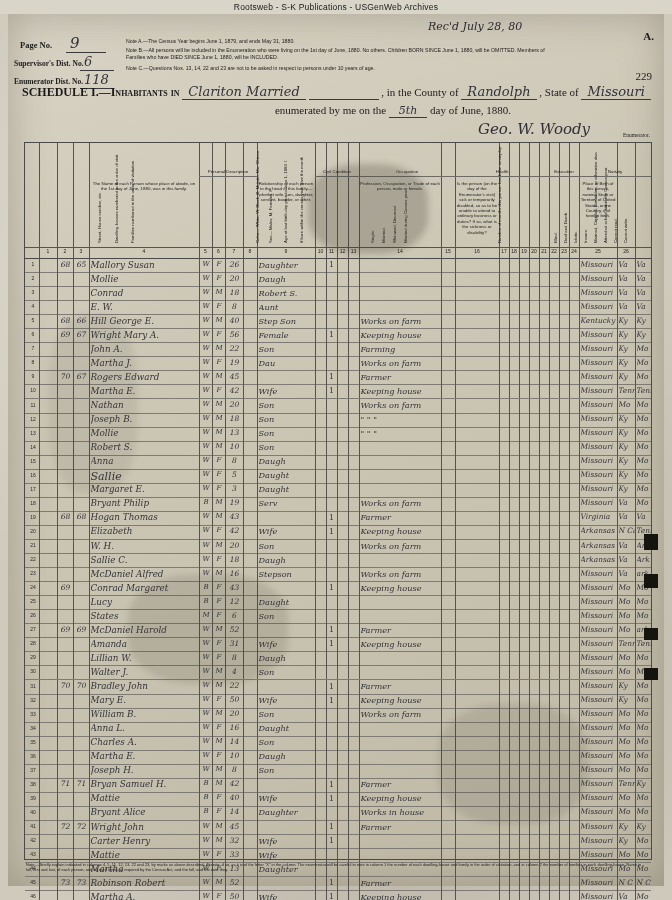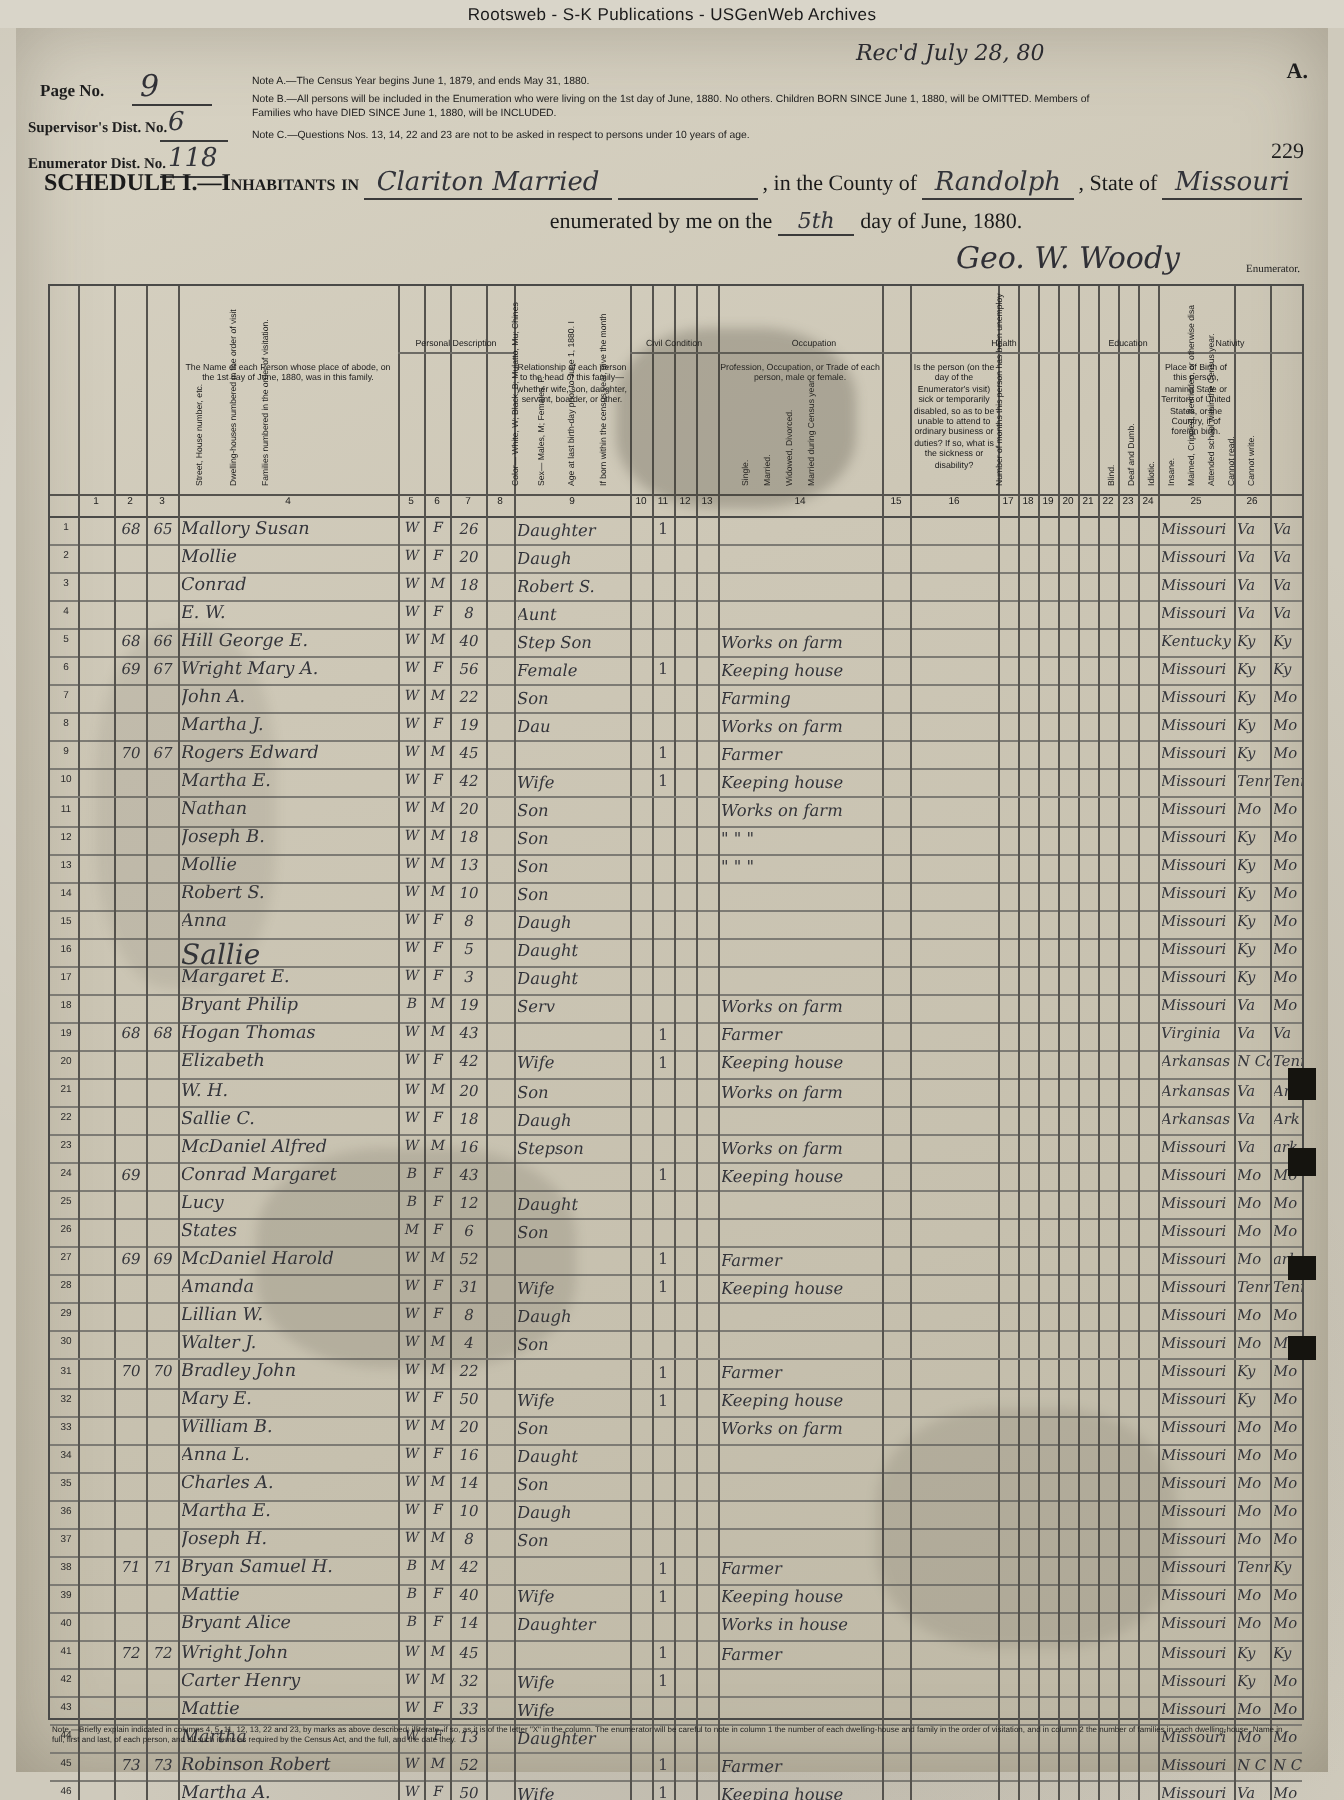--- a/index.html
+++ b/index.html
@@ -820,21 +820,21 @@
             <div class="vline" style="left: 494px;"></div>
             <div class="vline" style="left: 504px;"></div>
             <div class="vline" style="left: 514px;"></div>
             <div class="vline" style="left: 524px;"></div>
             <div class="vline" style="left: 534px;"></div>
             <div class="vline" style="left: 544px;"></div>
             <div class="vline" style="left: 554px;"></div>
             <div class="vline" style="left: 592px;"></div>
             <div class="vline" style="left: 610px;"></div>
             <div class="linenum" style="top: 3px;">16</div>
-            <div class="cellpad" style="left: 65.5px; top: 1.5px; width: 108px; font-size: 14px;">Sallie</div>
+            <div class="cellpad" style="left: 65.5px; top: 1.5px; width: 108px; font-size: 11px;">Sallie</div>
             <div class="cellpad" style="left: 175.5px; top: 1.5px; width: 11px; font-size: 7px; text-align: center;">W</div>
             <div class="cellpad" style="left: 188.5px; top: 1.5px; width: 11px; font-size: 7px; text-align: center;">F</div>
             <div class="cellpad" style="left: 201.5px; top: 1.5px; width: 16px; font-size: 7.5px; text-align: center;">5</div>
             <div class="cellpad" style="left: 233.5px; top: 1.5px; width: 56px; font-size: 8.2px;">Daught</div>
             <div class="cellpad" style="left: 555.5px; top: 1.5px; width: 36px; font-size: 7.4px;">Missouri</div>
             <div class="cellpad" style="left: 593.5px; top: 1.5px; width: 16px; font-size: 7.4px;">Ky</div>
             <div class="cellpad" style="left: 611.5px; top: 1.5px; width: 14px; font-size: 7.4px;">Mo</div>
           </div>
           <div class="row" style="top: 224.8px;">
             <div class="vline" style="left: 14px;"></div>

